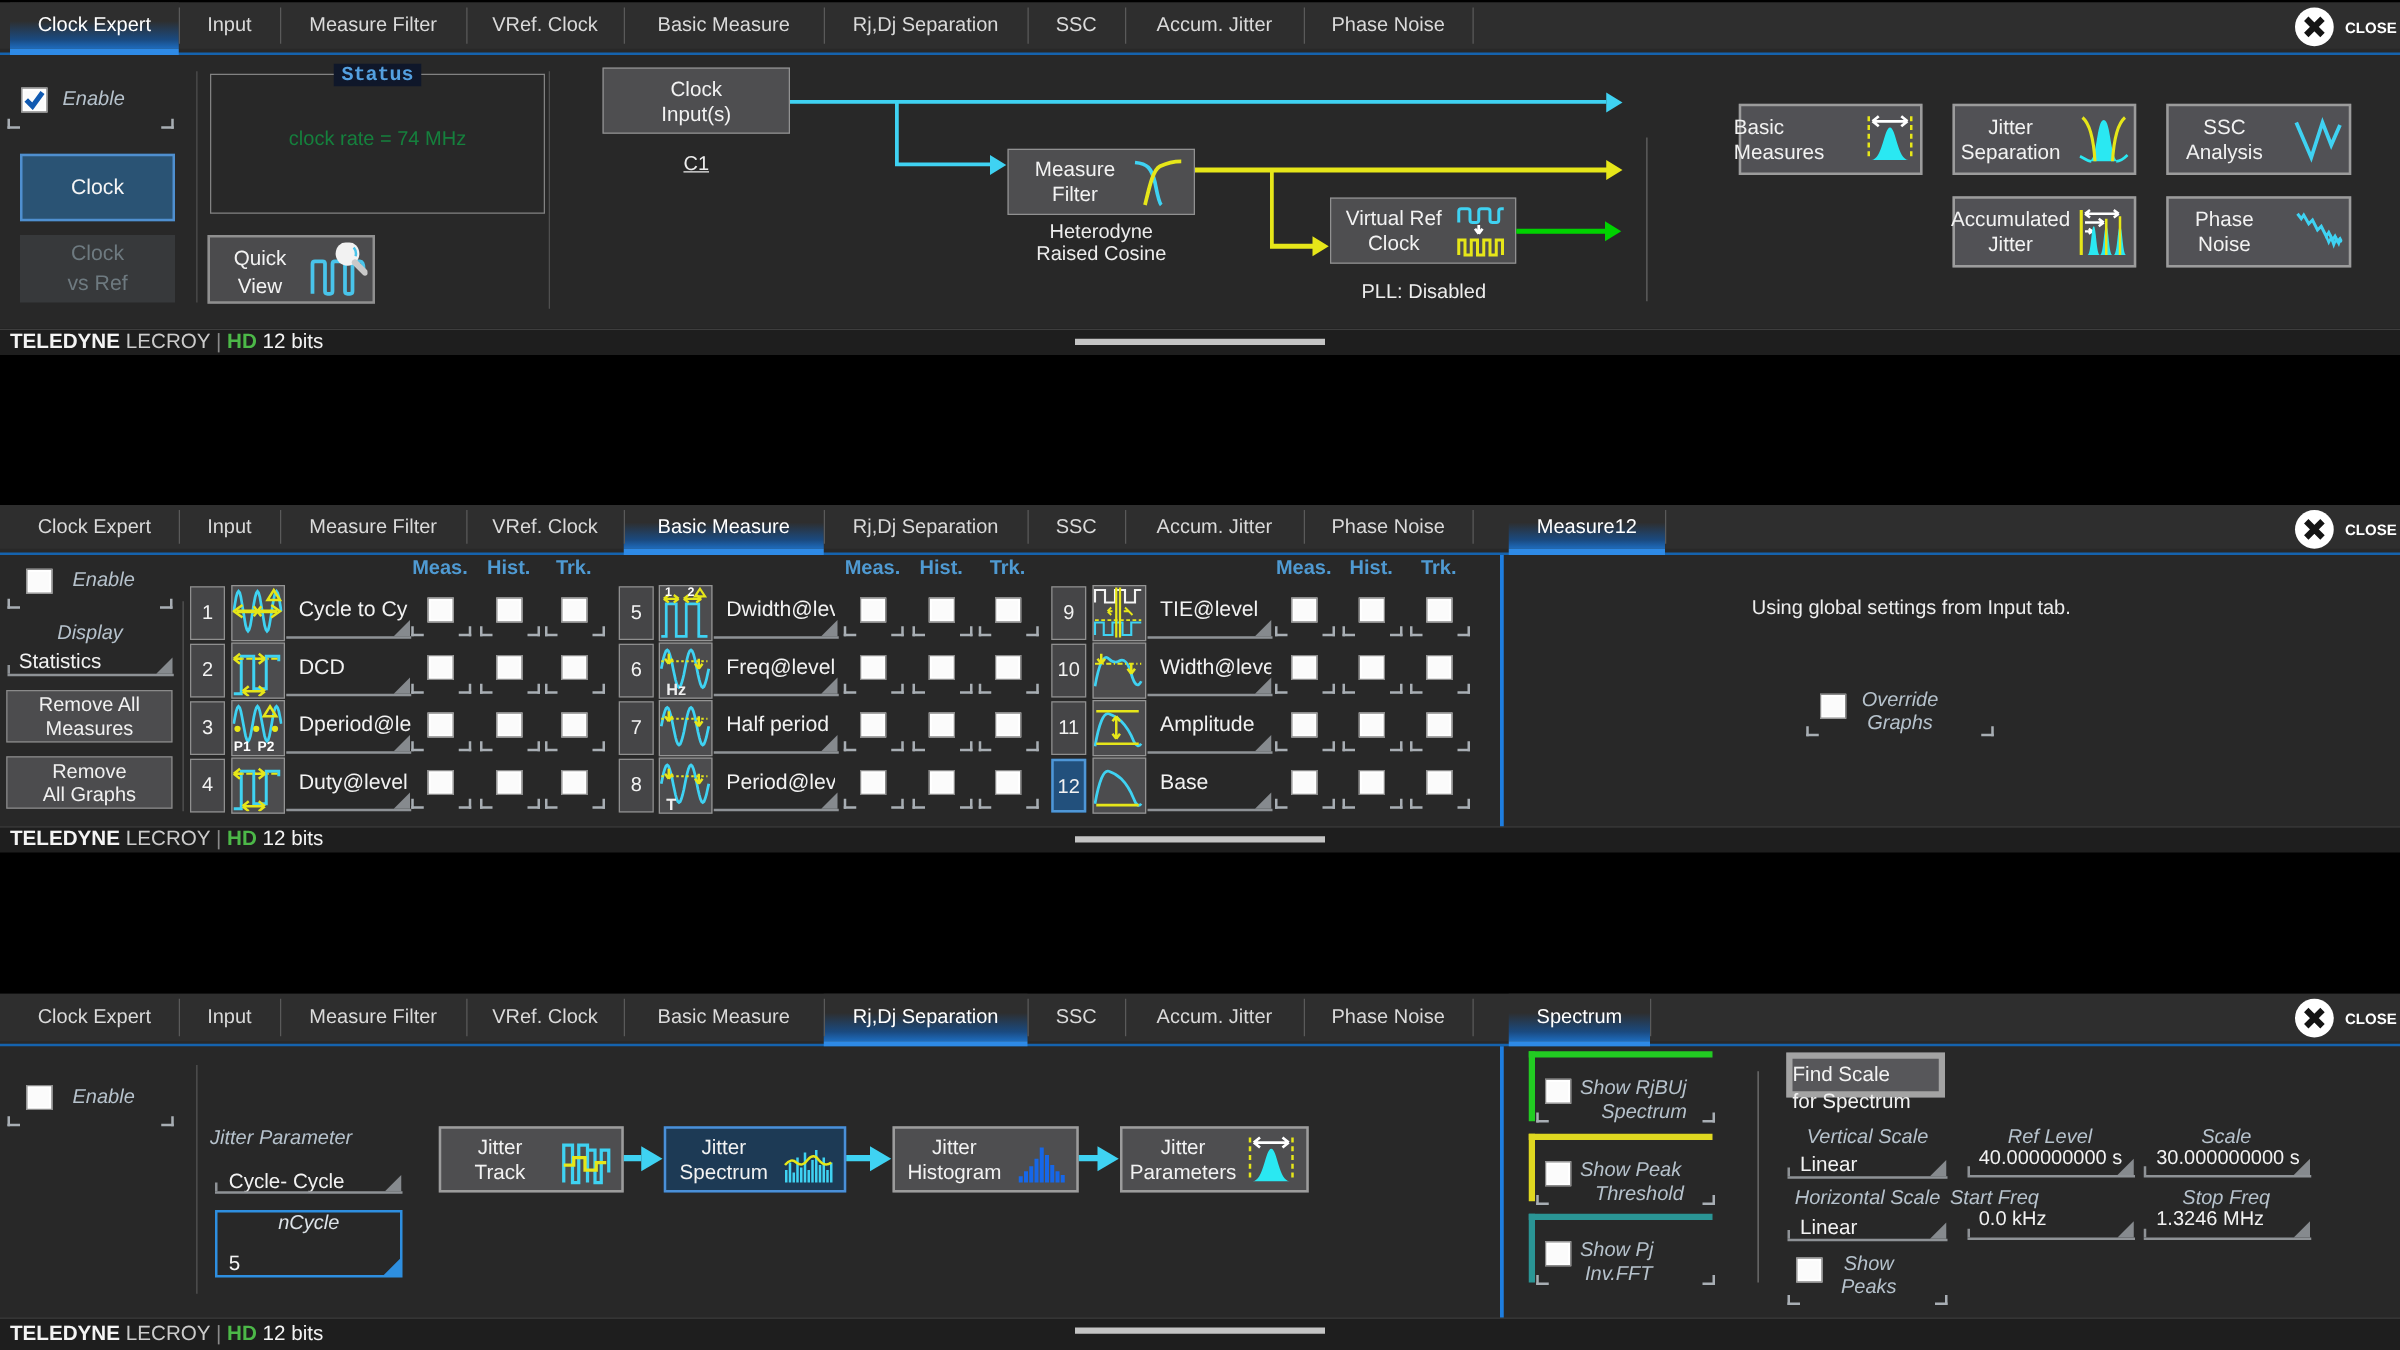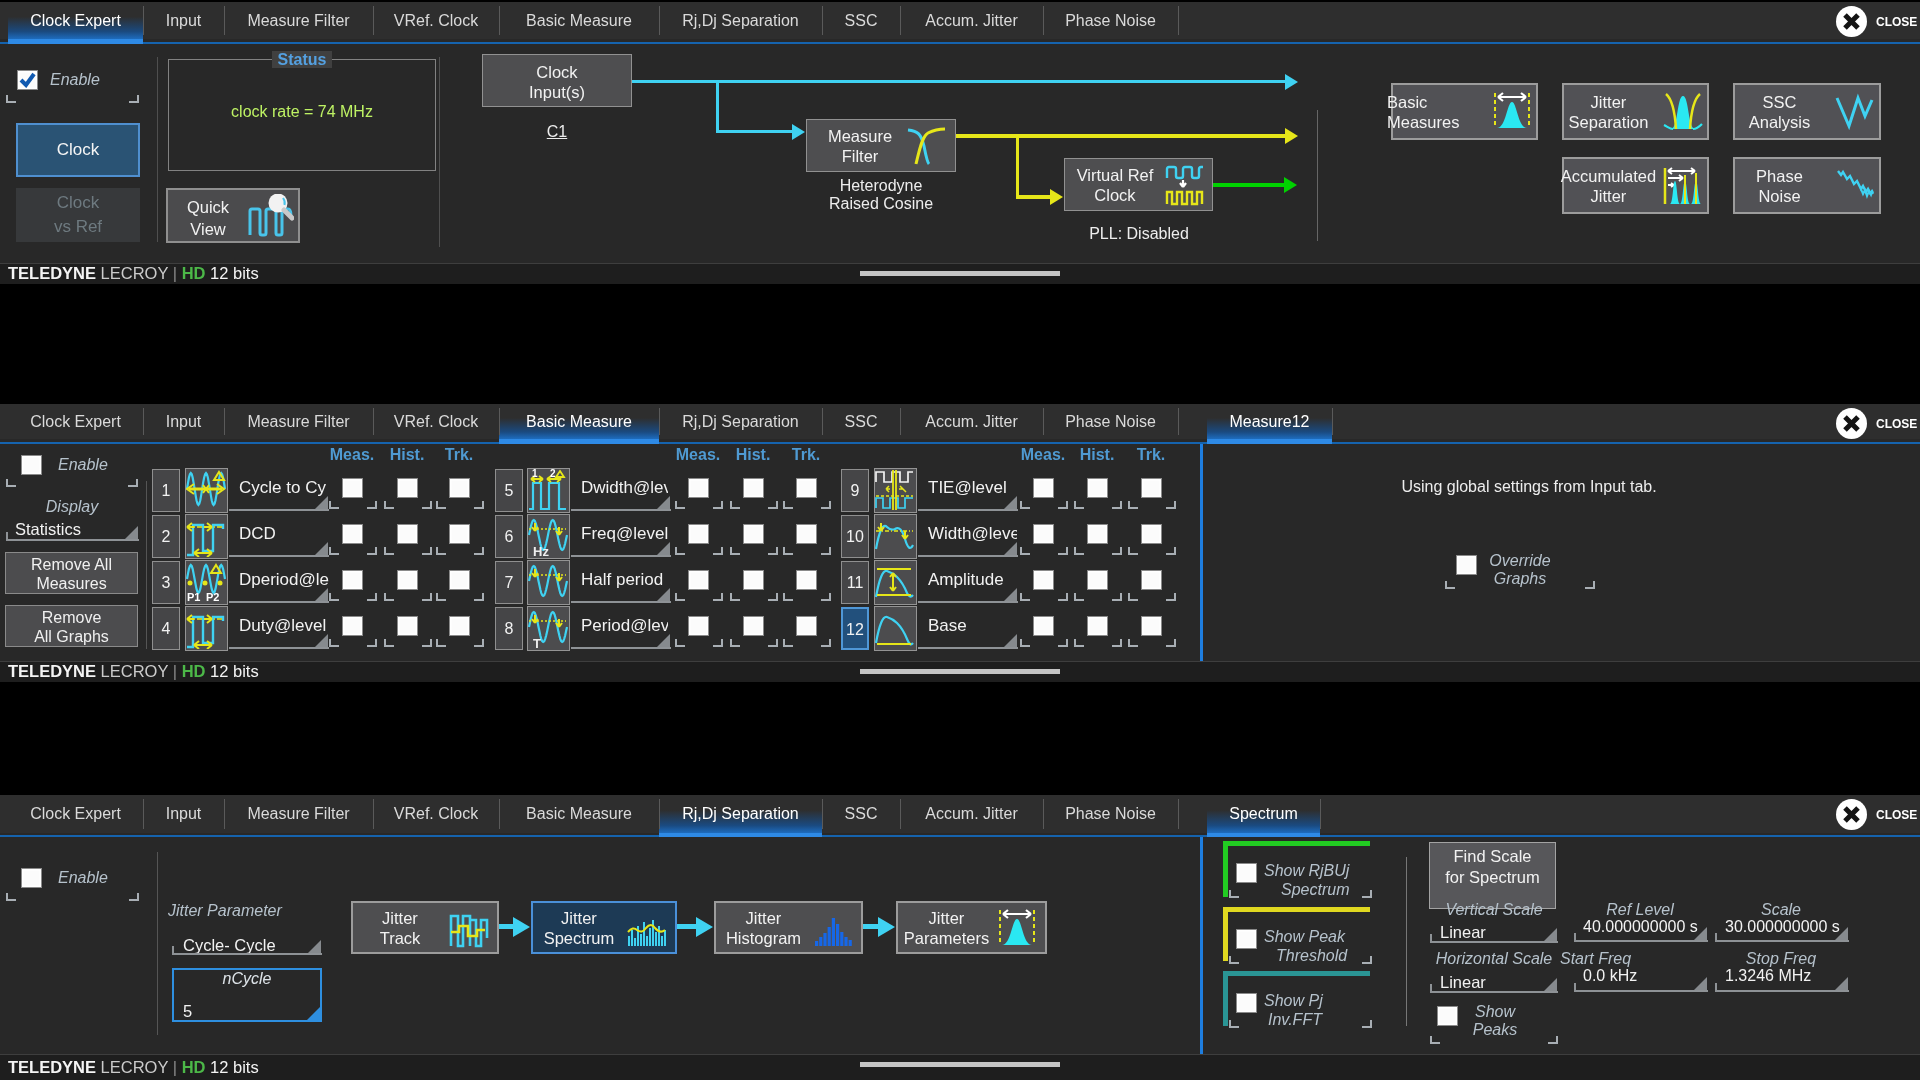--- a/index.html
+++ b/index.html
@@ -44,22 +44,22 @@
       <path d="M2,8 L7,13 L15,2" stroke="#1059b0" stroke-width="4" fill="none"></path>
     </svg>
   </div>
 <div class="abs" style="left:50px;top:70px;font-size:16px;color:#b6c2cc;font-style:italic;line-height:20px;">Enable</div>
 <div class="abs" style="left:6px;top:95px;width:10px;height:8px;border-left:2px solid #a8aeb4;border-bottom:2px solid #a8aeb4;"></div>
 <div class="abs" style="left:129px;top:95px;width:10px;height:8px;border-right:2px solid #a8aeb4;border-bottom:2px solid #a8aeb4;"></div>
 <div class="abs" style="left:16px;top:123px;width:124px;height:54px;background:#2a5374;border:2px solid #4f8fcf;color:#f5f5f5;font-size:17px;text-align:center;line-height:50px;">Clock</div>
 <div class="abs" style="left:16px;top:188px;width:124px;height:54px;background:#37393b;color:#6e7a80;font-size:17px;text-align:center;line-height:24px;padding-top:3px;">Clock<br>vs Ref</div>
 <div class="abs" style="left:157px;top:57px;width:1px;height:185px;background:#4f4f4f;"></div>
 <div class="abs" style="left:168px;top:59px;width:268px;height:112px;border:1px solid #828282;"></div>
-<div class="abs" style="left:102px;top:51px;font-size:16px;color:#54a0e0;font-weight:bold;width:400px;text-align:center;"><span style="background:#404040;padding:0 6px;">Status</span></div>
-<div class="abs" style="left:102px;top:103px;font-size:16px;color:#bef264;width:400px;text-align:center;">clock rate = 74 MHz</div>
+<div class="abs" style="left:102px;top:51px;font-size:16px;color:#54a0e0;font-weight:bold;width:400px;text-align:center;"><span style="background:#0f172a;padding:0 6px;font-family:Liberation Mono, monospace;">Status</span></div>
+<div class="abs" style="left:102px;top:103px;font-size:16px;color:#15803d;width:400px;text-align:center;">clock rate = 74 MHz</div>
 <div class="abs" style="left:166px;top:188px;width:134px;height:55px;background:#4b4b4d;border:2px solid #8f8f8f;"></div>
 <div class="abs" style="left:178px;top:196px;font-size:16.5px;color:#f2f2f2;width:60px;text-align:center;line-height:22px;">Quick<br>View</div>
 <div class="abs" style="left:248px;top:194px;width:46px;height:44px;"><svg width="46" height="44" viewBox="0 0 46 44">
       <path d="M2,41 V17 Q2,15 4,15 H10 Q12,15 12,17 V39 Q12,41 14,41 H16 Q18,41 18,39 V17 Q18,15 20,15 H26 Q28,15 28,17 V39 Q28,41 30,41 H32 Q34,41 34,39 V17 Q34,15 36,15 H40 Q43,15 43,22" stroke="#49c4ea" stroke-width="3" fill="none"></path>
       <circle cx="30" cy="9" r="9.5" fill="#f2f2f2"></circle>
       <path d="M35,4 a8,8 0 0 1 1.5,7" stroke="#49c4ea" stroke-width="2" fill="none"></path>
       <path d="M36,16 L44,24" stroke="#c9c9c9" stroke-width="5" stroke-linecap="round"></path>
     </svg></div>
 <div class="abs" style="left:439px;top:57px;width:1px;height:190px;background:#4f4f4f;"></div>
 <div class="abs" style="left:482px;top:54px;width:150px;height:53px;background:#4e4e50;border:1px solid #919191;color:#f2f2f2;font-size:16.5px;text-align:center;line-height:20px;padding-top:7px;">Clock<br>Input(s)</div>
@@ -542,21 +542,21 @@
 <div class="abs" style="left:1264px;top:927px;font-size:16px;color:#b6c2cc;font-style:italic;line-height:19px;">Show Peak</div>
 <div class="abs" style="left:1276px;top:946px;font-size:16px;color:#b6c2cc;font-style:italic;line-height:19px;">Threshold</div>
 <div class="abs" style="left:1229px;top:956px;width:10px;height:8px;border-left:2px solid #a8aeb4;border-bottom:2px solid #a8aeb4;"></div>
 <div class="abs" style="left:1362px;top:956px;width:10px;height:8px;border-right:2px solid #a8aeb4;border-bottom:2px solid #a8aeb4;"></div>
 <div class="abs chk" style="left:1236px;top:993px;"></div>
 <div class="abs" style="left:1264px;top:991px;font-size:16px;color:#b6c2cc;font-style:italic;line-height:19px;">Show Pj</div>
 <div class="abs" style="left:1268px;top:1010px;font-size:16px;color:#b6c2cc;font-style:italic;line-height:19px;">Inv.FFT</div>
 <div class="abs" style="left:1229px;top:1020px;width:10px;height:8px;border-left:2px solid #a8aeb4;border-bottom:2px solid #a8aeb4;"></div>
 <div class="abs" style="left:1362px;top:1020px;width:10px;height:8px;border-right:2px solid #a8aeb4;border-bottom:2px solid #a8aeb4;"></div>
 <div class="abs" style="left:1406px;top:857px;width:1px;height:169px;background:#777;"></div>
-<div class="abs" style="left:1429px;top:842px;width:127px;height:67px;background:#57575a;border:1px solid #a3a3a3;color:#f2f2f2;font-size:16.5px;text-align:center;line-height:21px;padding-top:3px;">Find Scale<br>for Spectrum</div>
+<div class="abs" style="left:1429px;top:842px;width:127px;height:36px;background:#57575a;border:5px solid #a3a3a3;color:#f2f2f2;font-size:16.5px;text-align:left;line-height:21px;padding-top:3px;">Find Scale<br>for Spectrum</div>
 <div class="abs" style="left:1414px;top:901px;font-size:16px;color:#b6c2cc;font-style:italic;width:160px;text-align:center;">Vertical Scale</div>
 <div class="abs" style="left:1440px;top:923px;font-size:16.5px;color:#f2f2f2;">Linear</div>
 <div class="abs" style="left:1430px;top:941px;width:128px;height:2px;background:#8e9296;"></div>
 <div class="abs" style="left:1430px;top:934px;width:2px;height:7px;background:#8e9296;"></div>
 <div class="abs" style="left:1544px;top:928px;width:0;height:0;border-left:13px solid transparent;border-bottom:13px solid #868a8e;"></div>
 <div class="abs" style="left:1414px;top:950px;font-size:16px;color:#b6c2cc;font-style:italic;width:160px;text-align:center;">Horizontal Scale</div>
 <div class="abs" style="left:1440px;top:973px;font-size:16.5px;color:#f2f2f2;">Linear</div>
 <div class="abs" style="left:1430px;top:991px;width:128px;height:2px;background:#8e9296;"></div>
 <div class="abs" style="left:1430px;top:984px;width:2px;height:7px;background:#8e9296;"></div>
 <div class="abs" style="left:1544px;top:978px;width:0;height:0;border-left:13px solid transparent;border-bottom:13px solid #868a8e;"></div>

